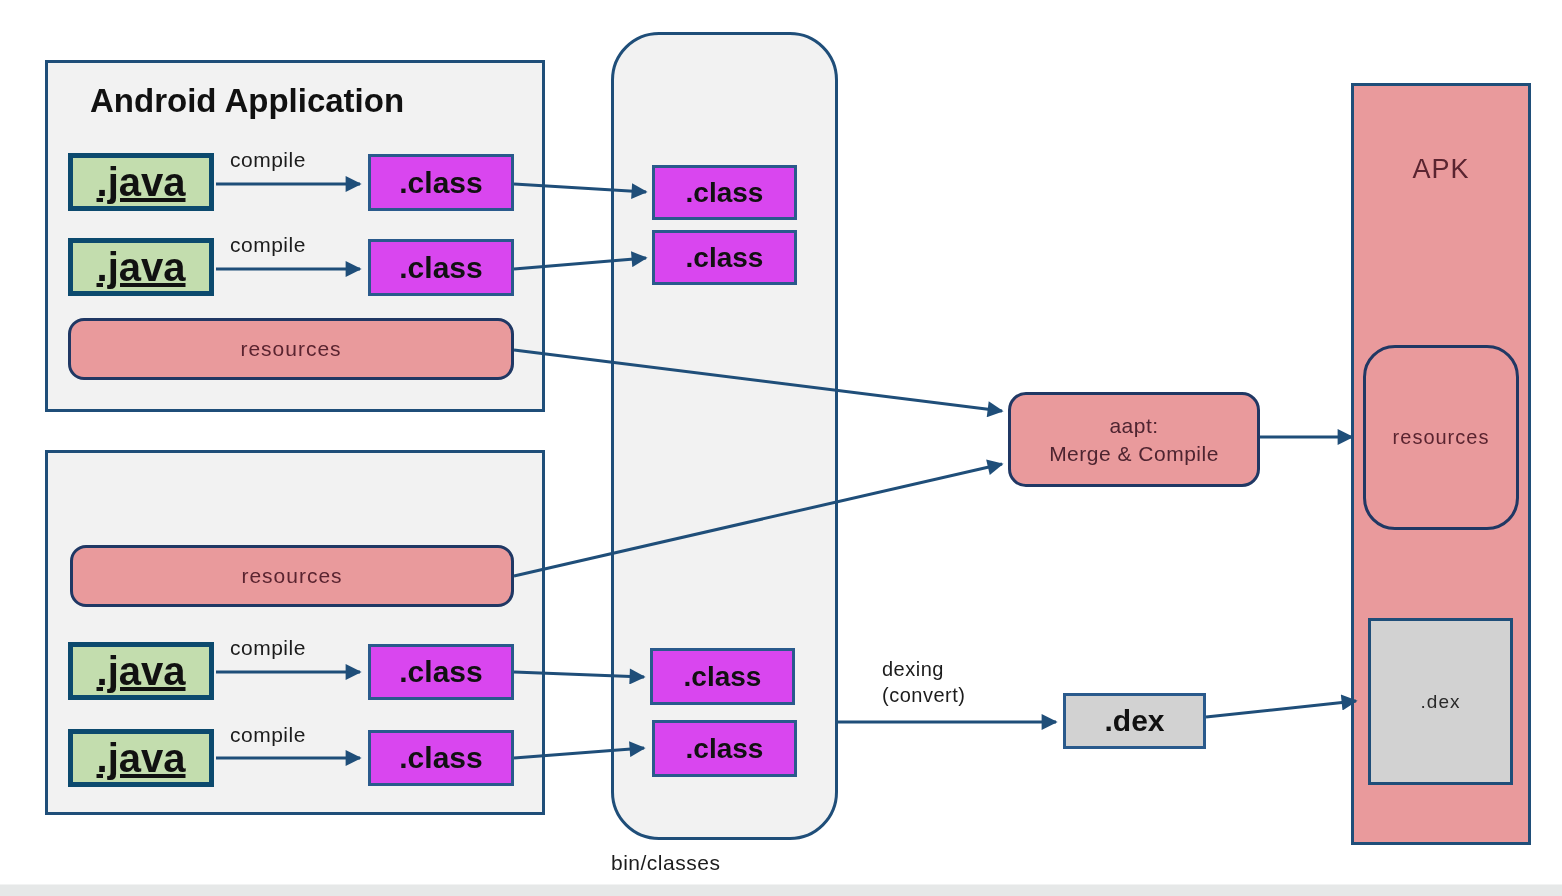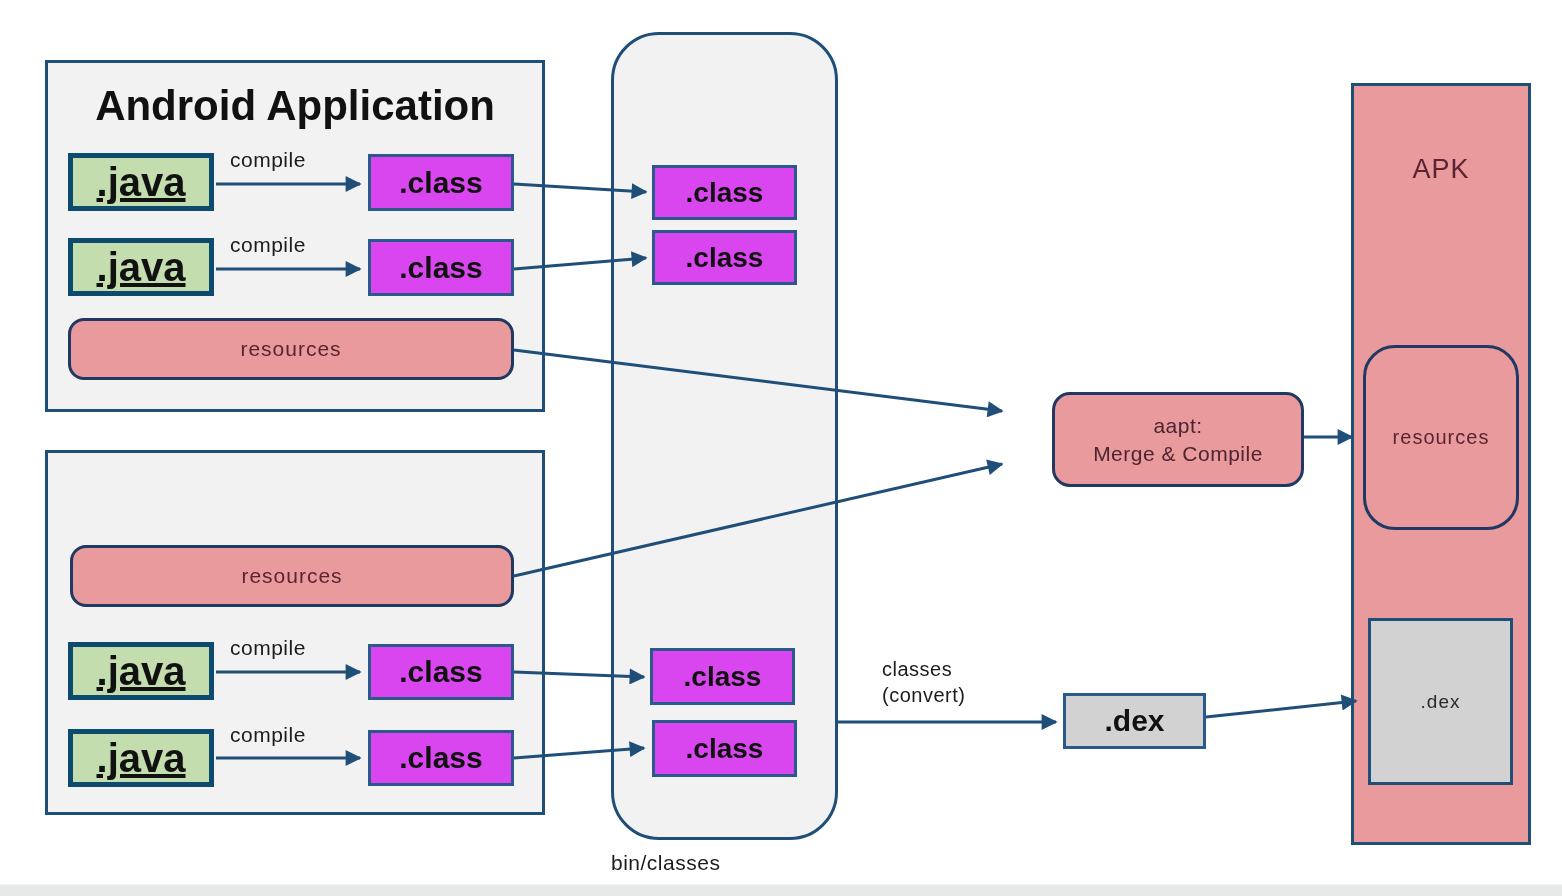--- a/index.html
+++ b/index.html
@@ -12,21 +12,21 @@
   .panel{background:#f2f2f2;border:3px solid #1f4e79;}
   .java{background:#c3ddae;border:5px solid #0c4a6e;font-weight:bold;font-size:40px;color:#111;text-decoration:underline;}
   .cls{background:#d946ef;border:3px solid #2a5a8c;font-weight:bold;font-size:30px;color:#111;}
   .cls-sm{font-size:28px;}
   .res{background:#e99a9c;border:3px solid #203864;border-radius:16px;color:#5a2430;font-size:21px;letter-spacing:1px;}
   .aapt{background:#e99a9c;border:3px solid #203864;border-radius:18px;color:#4e2430;font-size:21px;line-height:28px;flex-direction:column;letter-spacing:0.5px;}
   .apk-panel{background:#e99a9c;border:3px solid #1f4e79;}
   .res-apk{background:#e99a9c;border:3px solid #203864;border-radius:32px;color:#5a2430;font-size:20px;letter-spacing:1px;}
   .dex-mid{background:#d2d2d2;border:3px solid #2a5a8c;font-weight:bold;font-size:30px;color:#111;}
   .dex-apk{background:#d2d2d2;border:3px solid #1f4e79;font-size:19px;color:#2a2a2a;letter-spacing:1px;}
-  .title{position:absolute;font-weight:bold;font-size:42px;color:#111;text-align:center;}
+  .title{position:absolute;font-weight:bold;font-size:33px;color:#111;text-align:left;margin-left:45px;}
   .apk-title{position:absolute;font-weight:normal;font-size:27px;color:#5a2430;text-align:center;letter-spacing:1px;}
   .lbl{position:absolute;font-size:21px;color:#1c1c1c;text-align:left;letter-spacing:0.5px;}
   .lbl2{line-height:26px;font-size:20px;}
   .arrows{position:absolute;left:0;top:0;pointer-events:none;}
   .arrows line{stroke:#1f4e79;stroke-width:3;}
   .bottom-strip{position:absolute;left:0;top:884px;width:1562px;height:12px;background:#e6e8e8;border-top:1px solid #f2f3f3;}
 </style>
 </head>
 <body>
 
@@ -108,27 +108,27 @@
     <span>.class</span>
   </div>
   <div class="box cls cls-sm" style="left:650px;top:648px;width:145px;height:57px;">
     <span>.class</span>
   </div>
   <div class="box cls cls-sm" style="left:652px;top:720px;width:145px;height:57px;">
     <span>.class</span>
   </div>
   <div class="lbl" style="left:611px;top:851px;width:227px;">bin/classes</div>
 
-  <div class="box aapt" style="left:1008px;top:392px;width:252px;height:95px;margin-left:44px;">
+  <div class="box aapt" style="left:1008px;top:392px;width:252px;height:95px;">
     <div>aapt:</div>
     <div>Merge &amp; Compile</div>
   </div>
 
   <div class="lbl lbl2" style="left:882px;top:656px;width:120px;">
-    <div>classes</div>
+    <div>dexing</div>
     <div>(convert)</div>
   </div>
 
   <div class="box dex-mid" style="left:1063px;top:693px;width:143px;height:56px;">
     <span>.dex</span>
   </div>
 
   <div class="apk-title" style="left:1351px;top:146px;width:180px;margin-top:8px;">APK</div>
   <div class="box res-apk" style="left:1363px;top:345px;width:156px;height:185px;">
     <span>resources</span>

